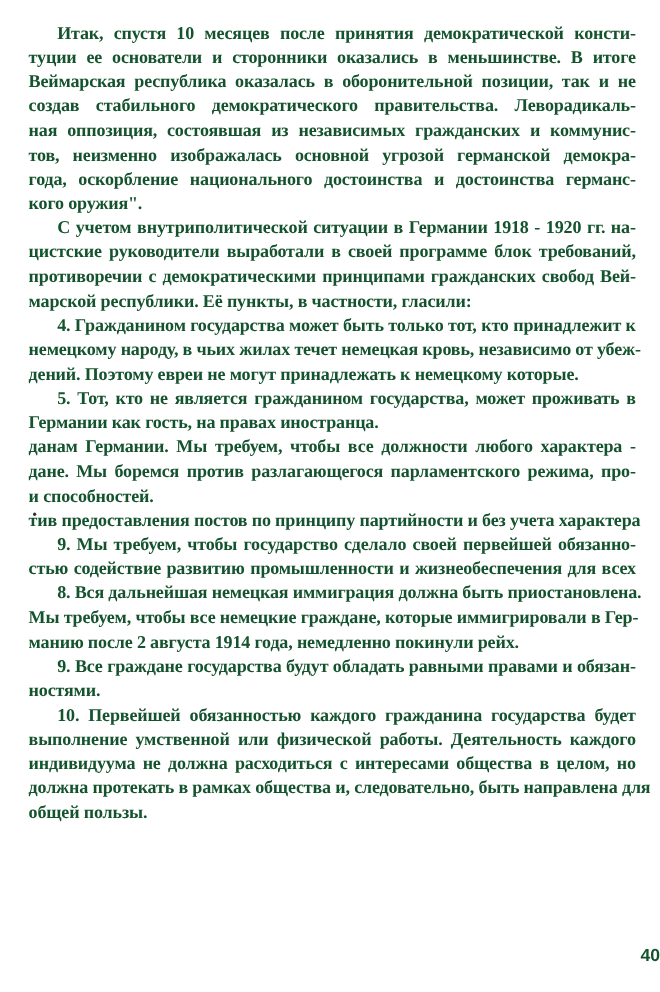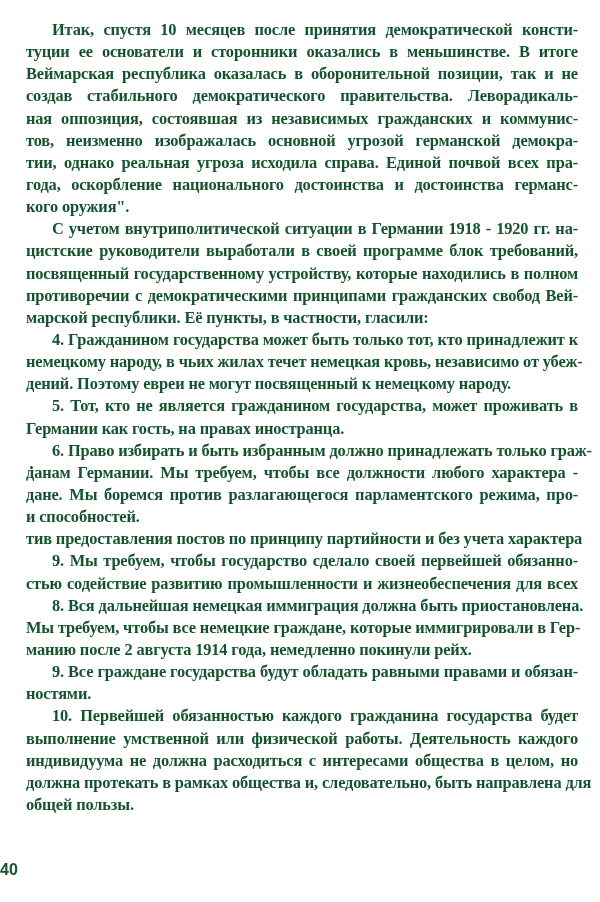--- a/index.html
+++ b/index.html
@@ -23,21 +23,21 @@
     white-space: nowrap;
     overflow: visible;
     letter-spacing: -0.15px;
   }
   .line.last { text-align-last: left; }
   .line.indent { padding-left: 26px; }
   .line-inner { display: inline-block; width: 100%; text-align: justify; text-align-last: justify; }
   .line.last .line-inner { text-align-last: left; }
   .page-number {
     position: absolute; left: 0; width: 600px; top: 861px;
-    text-align: left; font-size: 16px;
+    text-align: right; font-size: 16px;
     font-family: "Liberation Sans", "DejaVu Sans", sans-serif;
     font-weight: bold;
   }
   .stray-dot {
     position: absolute; left: 30px; top: 466px; width: 3px; height: 3px;
     border-radius: 50%; background: #333;
   }
 </style>
 </head>
 <body>
@@ -45,46 +45,43 @@
 <div class="page">
   <div class="text-block">
 
     <div>
       <span class="line indent"><span class="line-inner">Итак, спустя 10 месяцев после принятия демократической консти-</span></span>
       <span class="line"><span class="line-inner">туции ее основатели и сторонники оказались в меньшинстве. В итоге</span></span>
       <span class="line"><span class="line-inner">Веймарская республика оказалась в оборонительной позиции, так и не</span></span>
       <span class="line"><span class="line-inner">создав стабильного демократического правительства. Леворадикаль-</span></span>
       <span class="line"><span class="line-inner">ная оппозиция, состоявшая из независимых гражданских и коммунис-</span></span>
       <span class="line"><span class="line-inner">тов, неизменно изображалась основной угрозой германской демокра-</span></span>
-      <span class="line"><span class="line-inner">тии, однако реальная угроза исходила справа. Единой почвой всех пра-</span></span>
       <span class="line"><span class="line-inner">года, оскорбление национального достоинства и достоинства германс-</span></span>
       <span class="line last"><span class="line-inner">кого оружия".</span></span>
     </div>
 
     <div>
       <span class="line indent"><span class="line-inner">С учетом внутриполитической ситуации в Германии 1918 - 1920 гг. на-</span></span>
       <span class="line"><span class="line-inner">цистские руководители выработали в своей программе блок требований,</span></span>
-      <span class="line"><span class="line-inner">посвященный государственному устройству, которые находились в полном</span></span>
       <span class="line"><span class="line-inner">противоречии с демократическими принципами гражданских свобод Вей-</span></span>
       <span class="line last"><span class="line-inner">марской республики. Её пункты, в частности, гласили:</span></span>
     </div>
 
     <div>
       <span class="line indent"><span class="line-inner">4. Гражданином государства может быть только тот, кто принадлежит к</span></span>
       <span class="line"><span class="line-inner">немецкому народу, в чьих жилах течет немецкая кровь, независимо от убеж-</span></span>
-      <span class="line last"><span class="line-inner">дений. Поэтому евреи не могут посвященный к немецкому народу.</span></span>
+      <span class="line last"><span class="line-inner">дений. Поэтому евреи не могут принадлежать к немецкому которые.</span></span>
     </div>
 
     <div>
       <span class="line indent"><span class="line-inner">5. Тот, кто не является гражданином государства, может проживать в</span></span>
       <span class="line last"><span class="line-inner">Германии как гость, на правах иностранца.</span></span>
     </div>
 
     <div>
-      <span class="line indent"><span class="line-inner">6. Право избирать и быть избранным должно принадлежать только граж-</span></span>
       <span class="line"><span class="line-inner">данам Германии. Мы требуем, чтобы все должности любого характера -</span></span>
       <span class="line"><span class="line-inner">дане. Мы боремся против разлагающегося парламентского режима, про-</span></span>
       <span class="line last"><span class="line-inner">и способностей.</span></span>
       <span class="line"><span class="line-inner">тив предоставления постов по принципу партийности и без учета характера</span></span>
     </div>
 
     <div>
       <span class="line indent"><span class="line-inner">9. Мы требуем, чтобы государство сделало своей первейшей обязанно-</span></span>
       <span class="line"><span class="line-inner">стью содействие развитию промышленности и жизнеобеспечения для всех</span></span>
     </div>

